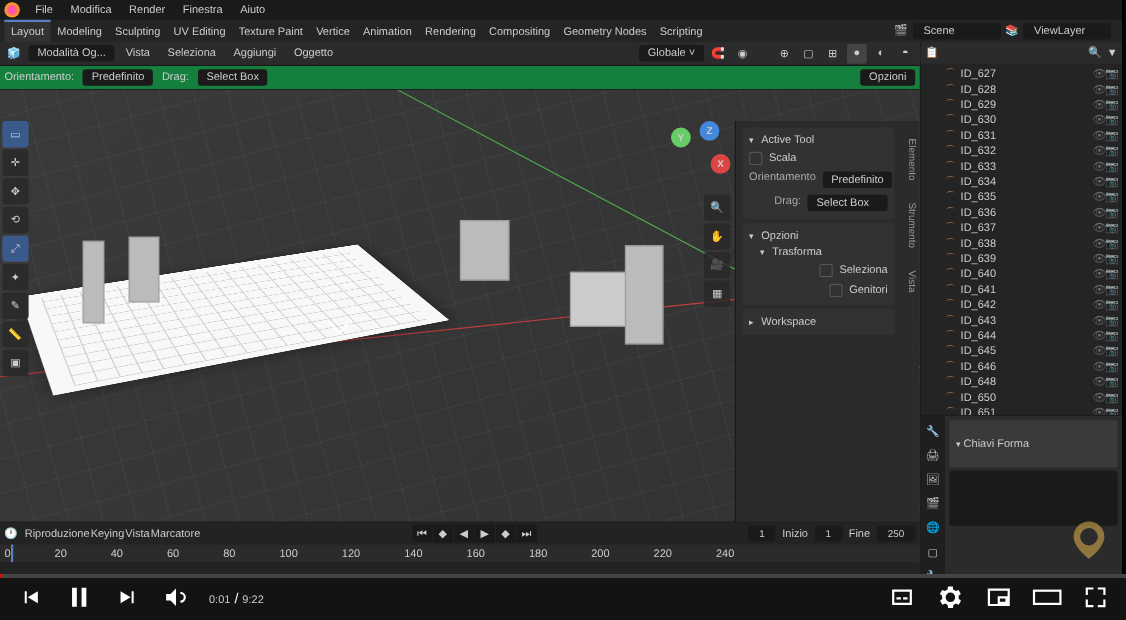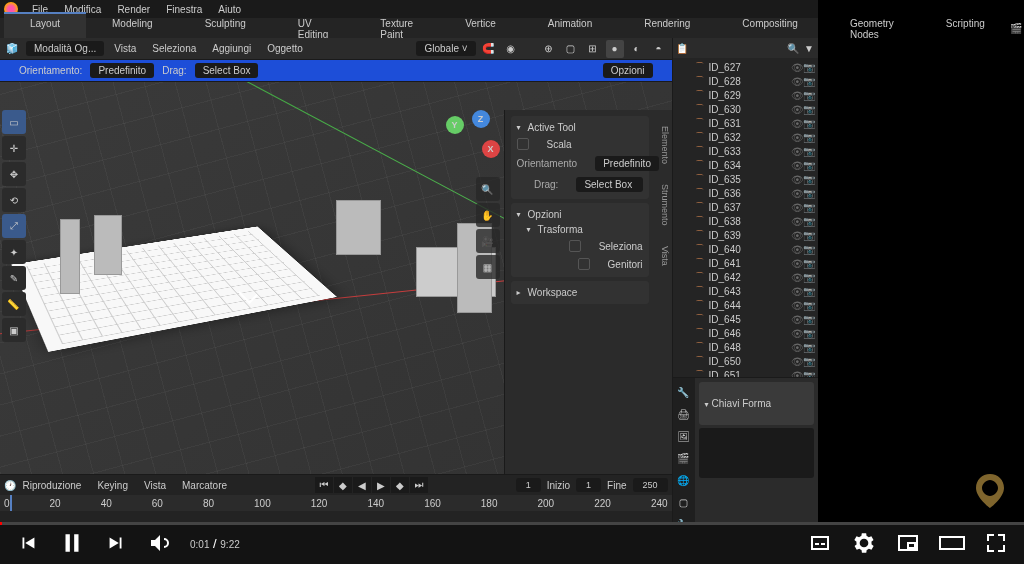--- a/index.html
+++ b/index.html
@@ -1,33 +1,33 @@
 <!DOCTYPE html>
 <html><head>
 <meta charset="utf-8">
 <style>
 *{margin:0;padding:0;box-sizing:border-box;font-family:sans-serif;font-size:10px;color:#ccc;user-select:none}
 body{width:1024px;height:564px;background:#000;overflow:hidden;position:relative}
-.app{width:818px;height:522px;background:#2b2b2b;position:relative;display:flex;flex-direction:column}
+.app{width:1020px;height:522px;background:#2b2b2b;position:relative;display:flex;flex-direction:column}
 .topbar{height:18px;background:#1a1a1a;display:flex;align-items:center;padding:0 4px;gap:2px}
 .topbar .blender-icon{width:14px;height:14px;background:radial-gradient(circle,#f5a 30%,#fa0 70%);border-radius:50%;margin-right:4px}
 .menu{padding:3px 8px;cursor:pointer}
 .workspace-tabs{height:20px;background:#242424;display:flex;align-items:center;padding:0 4px;gap:0}
-.ws-tab{padding:4px 26px;cursor:pointer;border-top:2px solid transparent}
+.ws-tab{padding:4px 6px;cursor:pointer;border-top:2px solid transparent}
 .ws-tab.active{background:#323232;border-top:2px solid #5680c2}
 .ws-right{margin-left:auto;display:flex;align-items:center;gap:4px;padding-right:6px}
 .ws-right .scene-input{background:#1a1a1a;padding:2px 10px;border-radius:3px;width:80px}
 .main{flex:1;display:flex;position:relative;overflow:hidden}
 .viewport-area{flex:1;display:flex;flex-direction:column;position:relative;background:#393939}
 .vp-header{height:22px;background:#2b2b2b;display:flex;align-items:center;padding:0 4px;gap:4px;border-bottom:1px solid #1a1a1a}
 .hdr-sel{background:#1a1a1a;padding:2px 8px;border-radius:3px;cursor:pointer}
 .hdr-menu{padding:2px 6px;cursor:pointer}
 .hdr-right{margin-left:auto;display:flex;align-items:center;gap:4px}
 .icon-btn{width:18px;height:18px;display:flex;align-items:center;justify-content:center;cursor:pointer;border-radius:2px}
-.vp-header2{height:22px;background:#1d4ed8;display:flex;align-items:center;padding:0 19px;gap:8px;border-bottom:1px solid #1a1a1a}
+.vp-header2{height:22px;background:#15803d;display:flex;align-items:center;padding:0 4px;gap:8px;border-bottom:1px solid #1a1a1a}
 .viewport{flex:1;position:relative;background:linear-gradient(135deg,#3a3a3a 0%,#323232 100%);overflow:hidden}
 .grid{position:absolute;inset:0;background-image:repeating-linear-gradient(75deg,rgba(255,255,255,0.04) 0,rgba(255,255,255,0.04) 1px,transparent 1px,transparent 30px),repeating-linear-gradient(-15deg,rgba(255,255,255,0.04) 0,rgba(255,255,255,0.04) 1px,transparent 1px,transparent 30px)}
 .axis-x{position:absolute;width:200%;height:1px;background:linear-gradient(to right,#a33,#d44);top:55%;left:-50%;transform:rotate(-6deg)}
 .axis-y{position:absolute;width:200%;height:1px;background:linear-gradient(to right,#393,#6c6);top:30%;left:-30%;transform:rotate(28deg)}
 .floorplan{position:absolute;top:28%;left:4%;width:42%;height:45%;background:#f8f8f8;transform:perspective(800px) rotateX(62deg) rotateZ(-20deg);transform-origin:center;box-shadow:2px 2px 20px rgba(0,0,0,0.4)}
 .floorplan::before{content:'';position:absolute;inset:5%;background:repeating-linear-gradient(0deg,#ccc 0,#ccc 1px,transparent 1px,transparent 15px),repeating-linear-gradient(90deg,#ccc 0,#ccc 1px,transparent 1px,transparent 18px)}
 .box{position:absolute;background:#bbb;border:1px solid #999}
 .b1{top:35%;left:9%;width:20px;height:75px}
 .b2{top:34%;left:14%;width:28px;height:60px}
 .b3{top:30%;left:50%;width:45px;height:55px}
@@ -44,21 +44,21 @@
 .gz-y{background:#6c6;top:6px;left:6px}
 .gz-z{background:#48d;top:0;left:32px}
 .nav-btns{position:absolute;top:95px;right:172px;display:flex;flex-direction:column;gap:2px}
 .nav-btn{width:24px;height:24px;background:rgba(40,40,40,0.8);border-radius:3px;display:flex;align-items:center;justify-content:center;cursor:pointer}
 .n-panel{position:absolute;top:28px;right:0;width:168px;bottom:0;background:#2b2b2b;border-left:1px solid #1a1a1a}
 .n-tabs{position:absolute;right:0;top:10px;width:18px;display:flex;flex-direction:column;gap:8px}
 .n-tab{writing-mode:vertical-rl;padding:6px 2px;cursor:pointer;font-size:9px;color:#999}
 .n-content{padding:6px;width:150px}
 .n-section{background:#323232;border-radius:3px;padding:4px 6px;margin-bottom:4px}
 .n-header{display:flex;align-items:center;gap:4px;padding:2px 0;cursor:pointer}
-.n-row{display:flex;align-items:center;gap:18px;padding:3px 0;font-size:9px}
+.n-row{display:flex;align-items:flex-start;gap:6px;padding:3px 0;font-size:9px}
 .n-row label{flex:1;color:#aaa;text-align:right}
 .n-val{background:#1a1a1a;padding:2px 8px;border-radius:3px;flex:1.2}
 .cb{width:12px;height:12px;border:1px solid #555;border-radius:2px}
 .side-right{width:184px;background:#242424;display:flex;flex-direction:column;border-left:1px solid #1a1a1a}
 .outliner{height:340px;display:flex;flex-direction:column;border-bottom:1px solid #1a1a1a}
 .out-hdr{height:20px;background:#2b2b2b;display:flex;align-items:center;padding:0 4px;gap:4px}
 .out-list{flex:1;overflow:auto;padding:2px}
 .out-row{display:flex;align-items:center;padding:1px 2px;gap:3px;font-size:9px;cursor:pointer}
 .out-ic{width:12px;height:12px;display:inline-flex;align-items:center;justify-content:center}
 .out-ic.curve{color:#e89055}
@@ -228,21 +228,21 @@
               <div class="n-tab">Elemento</div>
               <div class="n-tab">Strumento</div>
               <div class="n-tab">Vista</div>
             </div>
         </div>
       </div>
 
       <div class="timeline">
         <div class="tl-hdr">
           <span>🕐</span>
-          <div id="tlmenus" style="display:flex;gap:16px">
+          <div id="tlmenus" style="display:flex;gap:1px">
               <span>Riproduzione</span>
               <span>Keying</span>
               <span>Vista</span>
               <span>Marcatore</span>
             </div>
           <div style="flex:1"></div>
           <div class="tl-ctrl">
             <div class="tl-btn">⏮</div>
             <div class="tl-btn">◆</div>
             <div class="tl-btn">◀</div>

